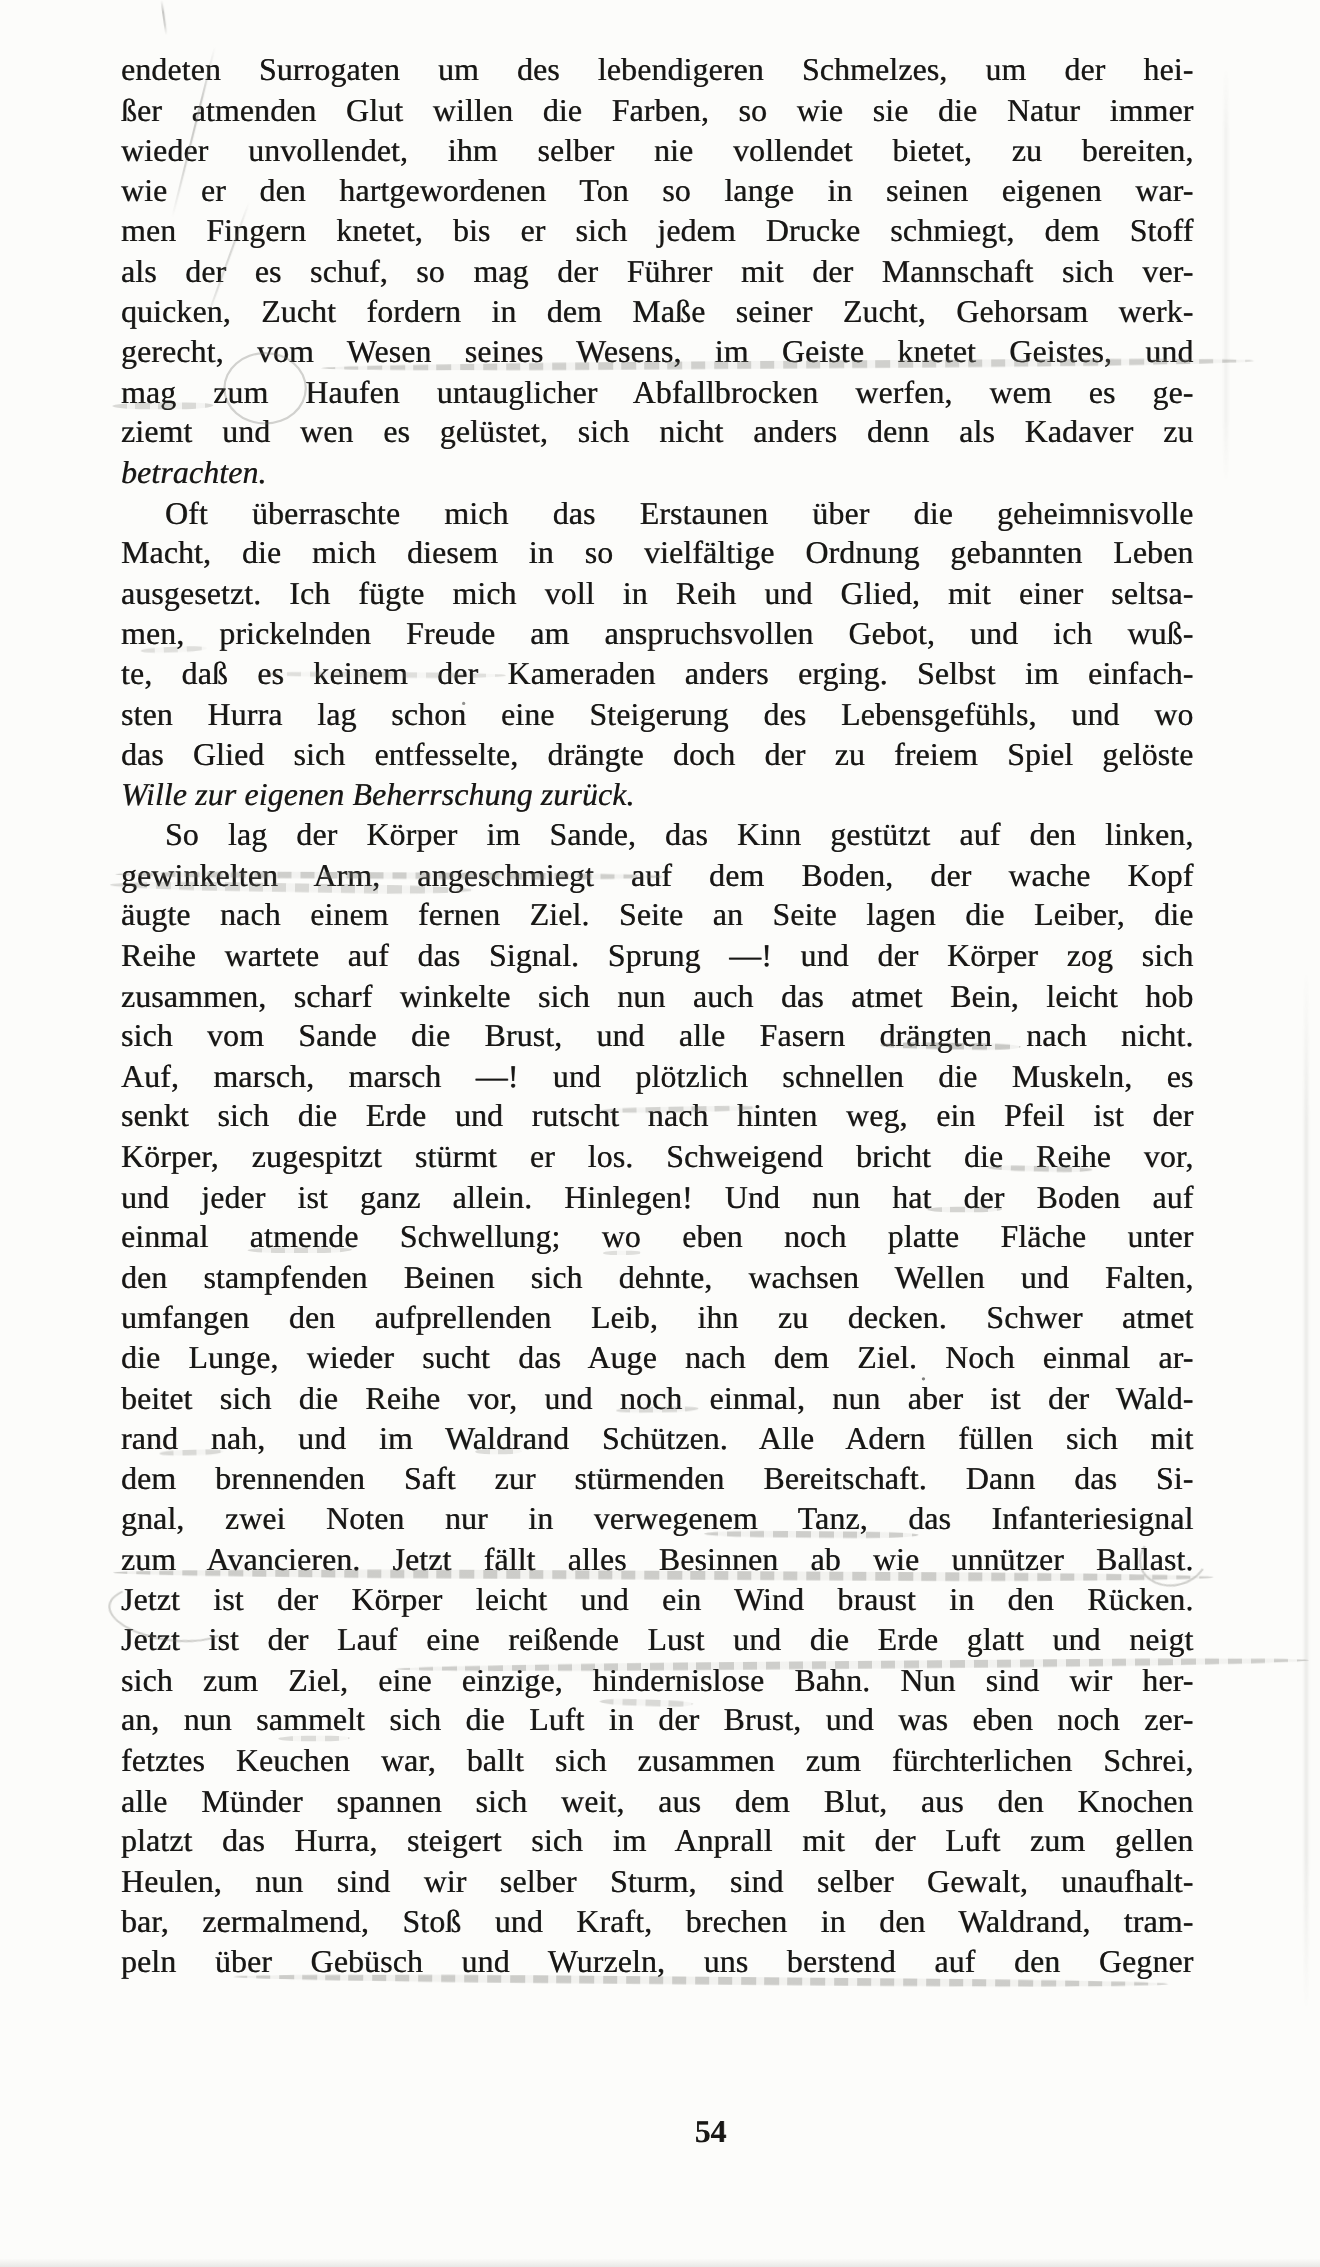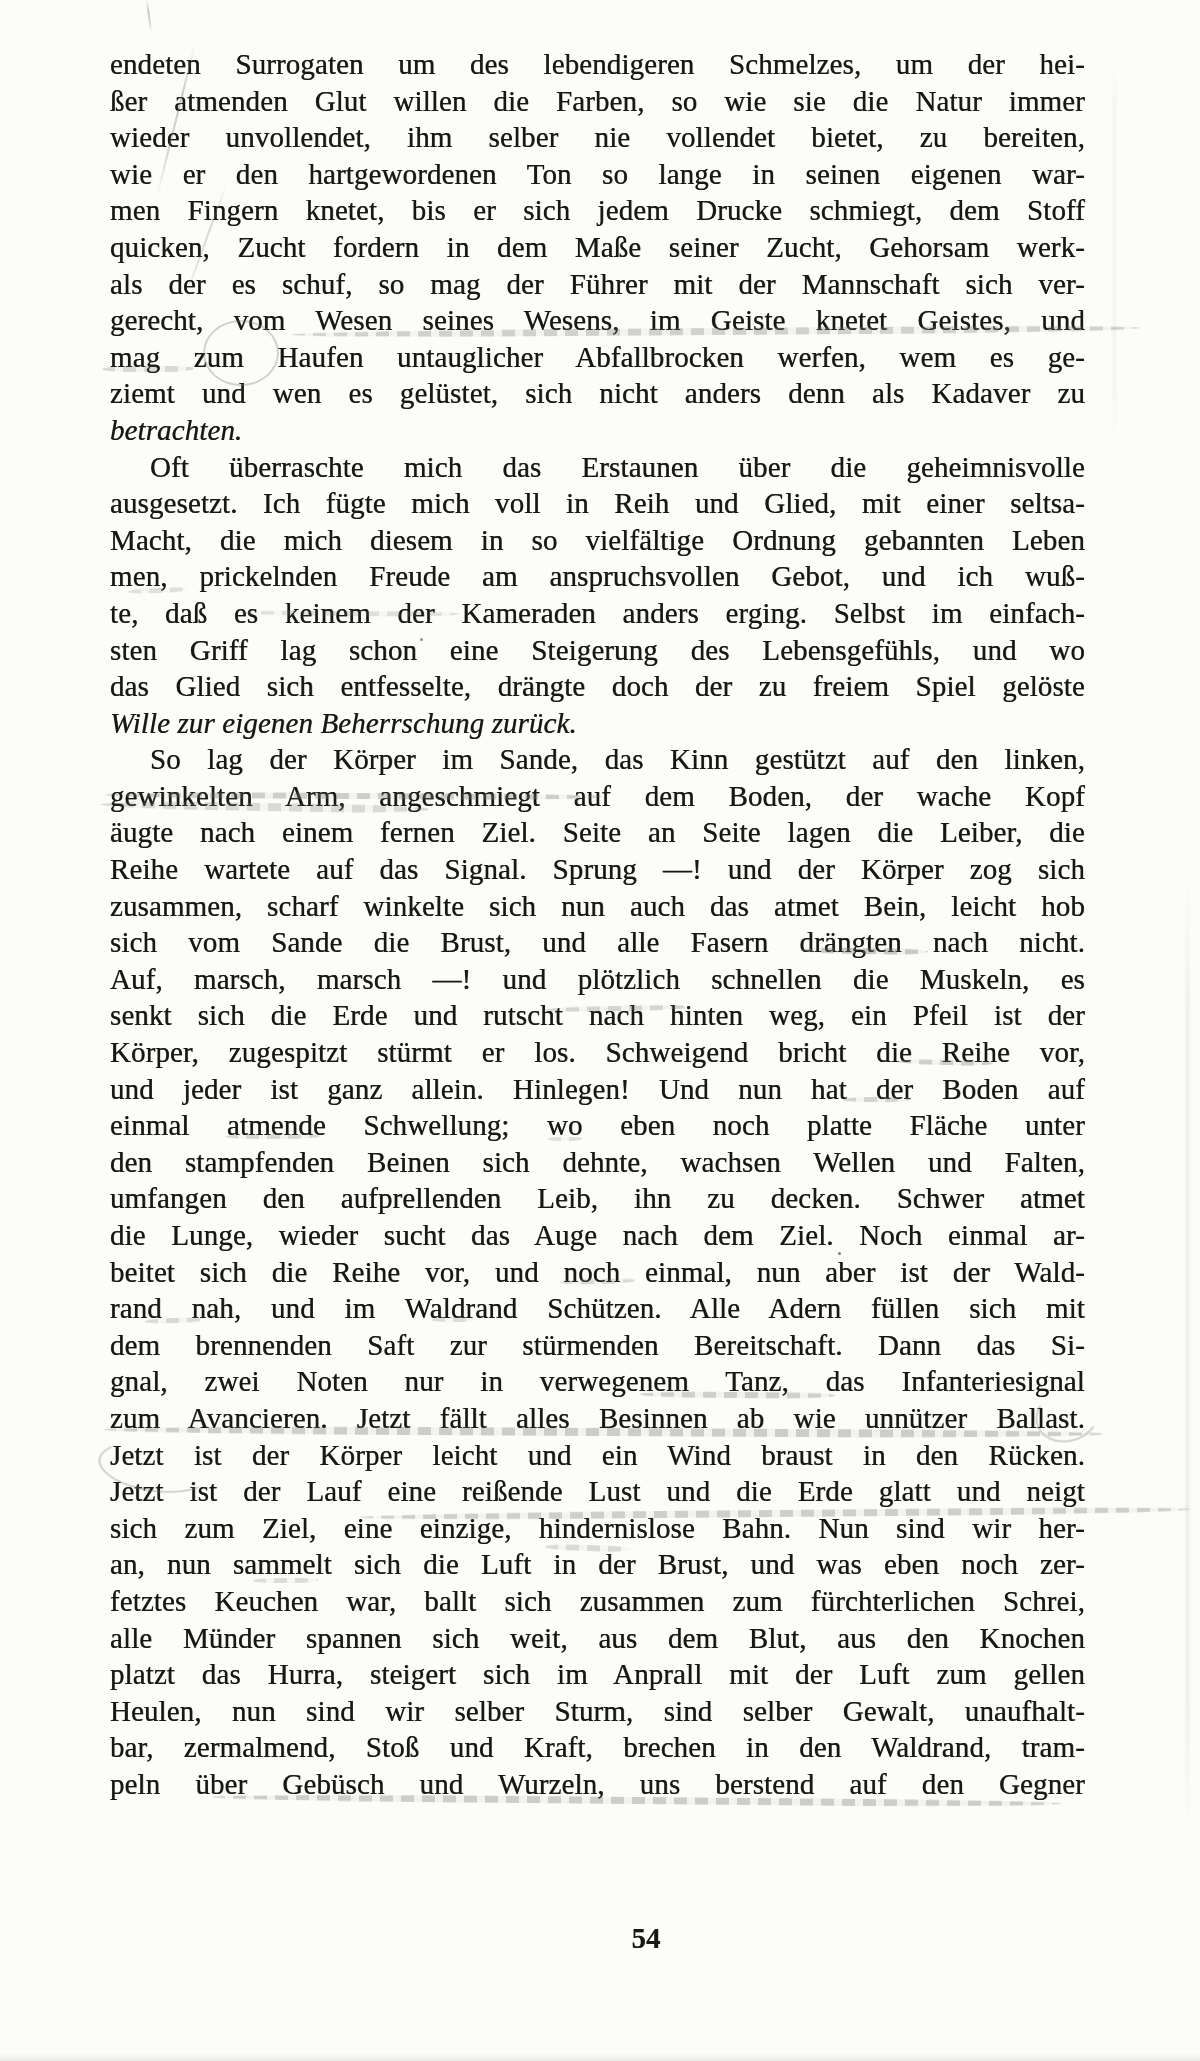--- a/index.html
+++ b/index.html
@@ -82,32 +82,32 @@
 </head>
 <body>
 
 <div class="page">
   <div class="text-block">
       <div class="line">endeten Surrogaten um des lebendigeren Schmelzes, um der hei-</div>
       <div class="line">ßer atmenden Glut willen die Farben, so wie sie die Natur immer</div>
       <div class="line">wieder unvollendet, ihm selber nie vollendet bietet, zu bereiten,</div>
       <div class="line">wie er den hartgewordenen Ton so lange in seinen eigenen war-</div>
       <div class="line">men Fingern knetet, bis er sich jedem Drucke schmiegt, dem Stoff</div>
+      <div class="line">als der es schuf, so mag der Führer mit der Mannschaft sich ver-</div>
       <div class="line">quicken, Zucht fordern in dem Maße seiner Zucht, Gehorsam werk-</div>
-      <div class="line">als der es schuf, so mag der Führer mit der Mannschaft sich ver-</div>
       <div class="line">gerecht, vom Wesen seines Wesens, im Geiste knetet Geistes, und</div>
       <div class="line">mag zum Haufen untauglicher Abfallbrocken werfen, wem es ge-</div>
       <div class="line">ziemt und wen es gelüstet, sich nicht anders denn als Kadaver zu</div>
       <div class="line endpara">betrachten.</div>
       <div class="line indent">Oft überraschte mich das Erstaunen über die geheimnisvolle</div>
+      <div class="line">Macht, die mich diesem in so vielfältige Ordnung gebannten Leben</div>
       <div class="line">ausgesetzt. Ich fügte mich voll in Reih und Glied, mit einer seltsa-</div>
-      <div class="line">Macht, die mich diesem in so vielfältige Ordnung gebannten Leben</div>
       <div class="line">men, prickelnden Freude am anspruchsvollen Gebot, und ich wuß-</div>
       <div class="line">te, daß es keinem der Kameraden anders erging. Selbst im einfach-</div>
-      <div class="line">sten Griff lag schon eine Steigerung des Lebensgefühls, und wo</div>
+      <div class="line">sten Hurra lag schon eine Steigerung des Lebensgefühls, und wo</div>
       <div class="line">das Glied sich entfesselte, drängte doch der zu freiem Spiel gelöste</div>
       <div class="line endpara">Wille zur eigenen Beherrschung zurück.</div>
       <div class="line indent">So lag der Körper im Sande, das Kinn gestützt auf den linken,</div>
       <div class="line">gewinkelten Arm, angeschmiegt auf dem Boden, der wache Kopf</div>
       <div class="line">äugte nach einem fernen Ziel. Seite an Seite lagen die Leiber, die</div>
       <div class="line">Reihe wartete auf das Signal. Sprung —! und der Körper zog sich</div>
       <div class="line">zusammen, scharf winkelte sich nun auch das atmet Bein, leicht hob</div>
       <div class="line">sich vom Sande die Brust, und alle Fasern drängten nach nicht.</div>
       <div class="line">Auf, marsch, marsch —! und plötzlich schnellen die Muskeln, es</div>
       <div class="line">senkt sich die Erde und rutscht nach hinten weg, ein Pfeil ist der</div>

